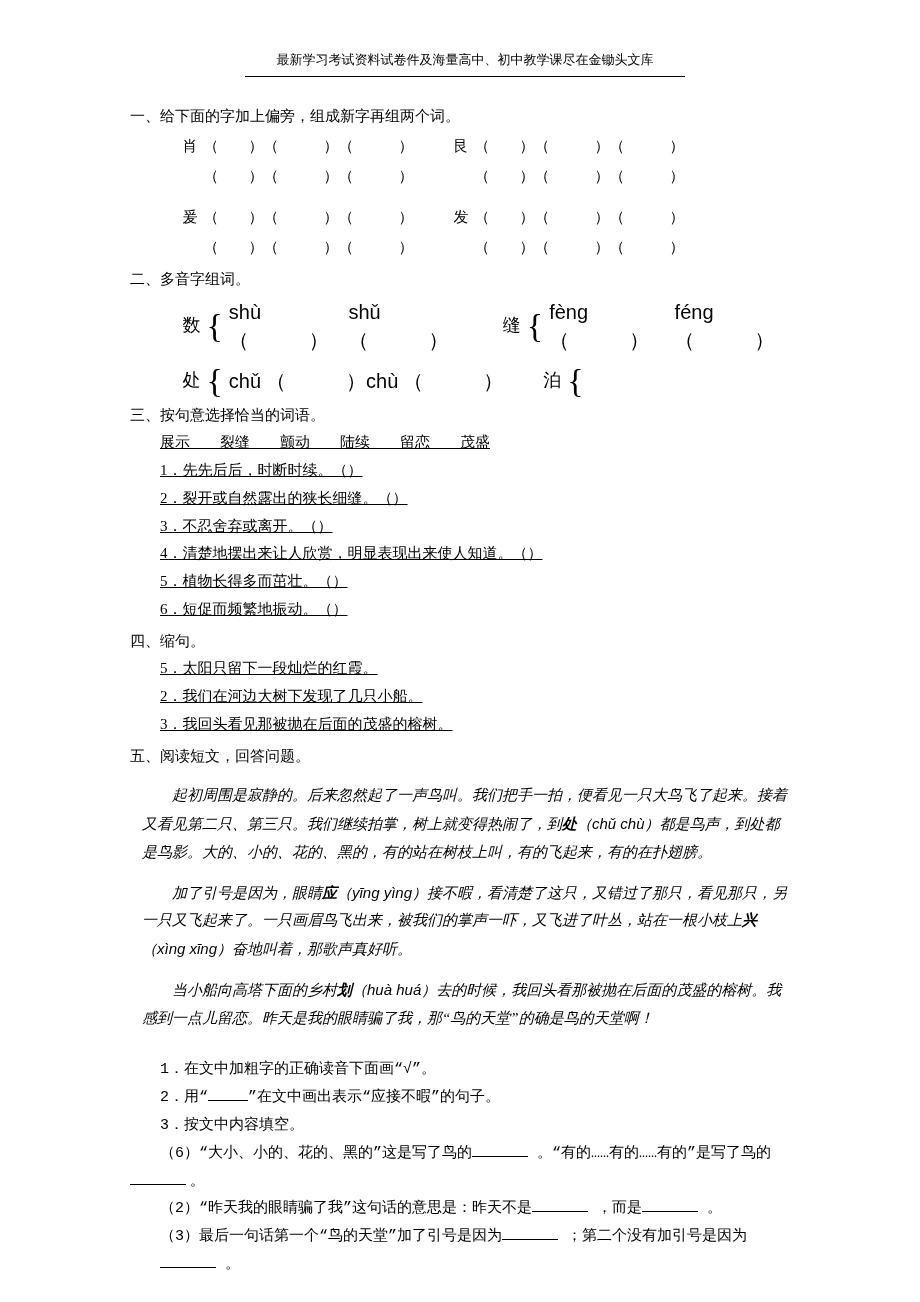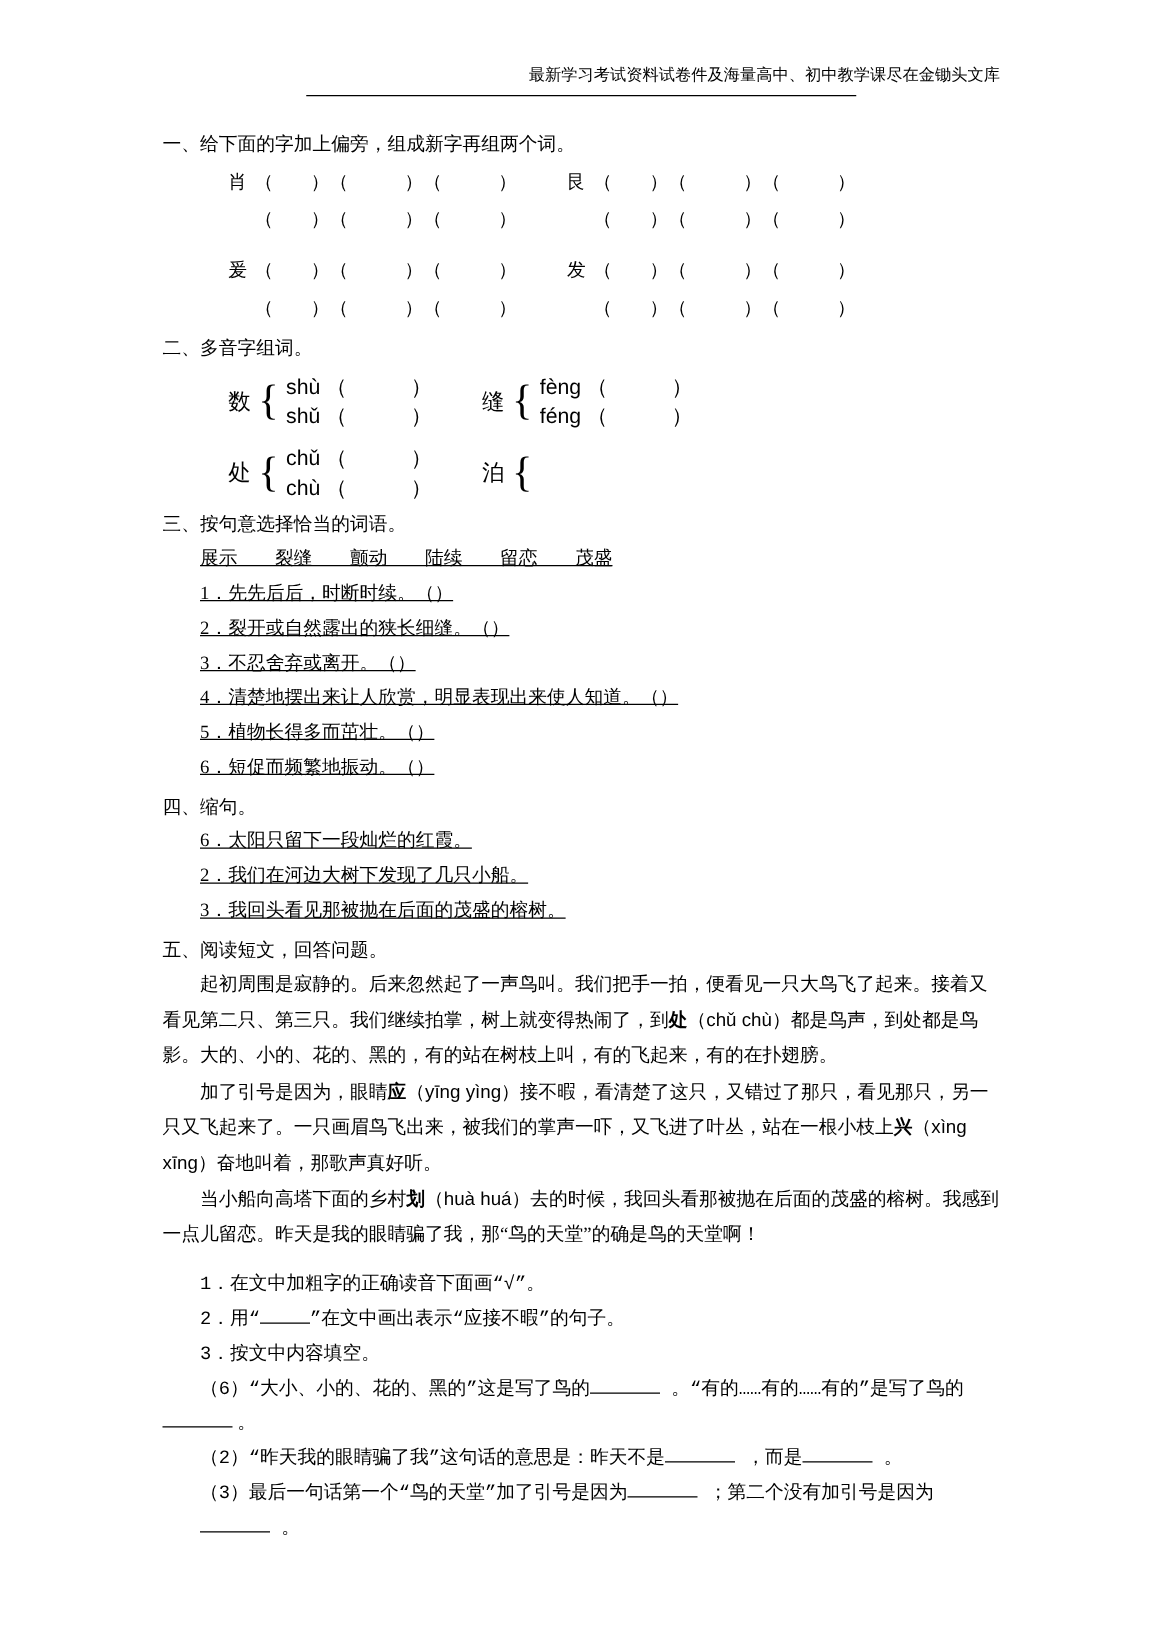--- a/index.html
+++ b/index.html
@@ -12,21 +12,21 @@
     min-height: 1302px;
     font-family: "SimSun", "宋体", serif;
     font-size: 15px;
     line-height: 1.85;
     color: #000;
     box-sizing: border-box;
     padding: 48px 120px 40px 130px;
     position: relative;
   }
   .header-line {
-    text-align: right;
+    text-align: center;
     font-size: 13px;
     margin-bottom: 4px;
   }
   .header-underline {
     border-bottom: 1px solid #000;
     width: 440px;
     margin: 0 auto 26px auto;
   }
   .section-title {
     margin-top: 4px;
@@ -54,22 +54,21 @@
     margin-right: 6px;
   }
   .brace {
     font-size: 34px;
     line-height: 34px;
     margin-right: 6px;
     font-family: serif;
   }
   .multi-col {
     display: inline-flex;
-    flex-direction: column;
-    font-size: 17px;
+    font-size: 20px;
     line-height: 1.4;
   }
   .multi-row2 { display: flex; align-items: center; }
   .multi-gap { width: 40px; display: inline-block; }
   .pinyin { font-family: sans-serif; }
   .body-para {
     text-indent: 2em;
     margin-top: 2px;
     margin-bottom: 2px;
   }
@@ -82,21 +81,21 @@
   }
   .bold { font-weight: bold; }
   .ul-blank {
     display: inline-block;
     border-bottom: 1px solid #000;
     min-width: 56px;
     height: 0.95em;
     vertical-align: baseline;
   }
   .ul-blank.short { min-width: 40px; }
-  .line { margin: 0; }
+  .line { margin: 12px; font-style: italic; }
 </style>
 </head>
 <body>
 
 <div class="header-line">最新学习考试资料试卷件及海量高中、初中教学课尽在金锄头文库</div>
 <div class="header-underline"></div>
 
 <div class="section-title">一、给下面的字加上偏旁，组成新字再组两个词。</div>
 
 <div class="char-row">
@@ -158,21 +157,21 @@
 <div class="section-title">三、按句意选择恰当的词语。</div>
 <div class="indent1">展示　　裂缝　　颤动　　陆续　　留恋　　茂盛</div>
 <div class="indent1">1．先先后后，时断时续。（）</div>
 <div class="indent1">2．裂开或自然露出的狭长细缝。（）</div>
 <div class="indent1">3．不忍舍弃或离开。（）</div>
 <div class="indent1">4．清楚地摆出来让人欣赏，明显表现出来使人知道。（）</div>
 <div class="indent1">5．植物长得多而茁壮。（）</div>
 <div class="indent1">6．短促而频繁地振动。（）</div>
 
 <div class="section-title">四、缩句。</div>
-<div class="indent1">6．太阳只留下一段灿烂的红霞。</div>
+<div class="indent1">5．太阳只留下一段灿烂的红霞。</div>
 <div class="indent1">2．我们在河边大树下发现了几只小船。</div>
 <div class="indent1">3．我回头看见那被抛在后面的茂盛的榕树。</div>
 
 <div class="section-title">五、阅读短文，回答问题。</div>
 
 <p class="body-para line">
   <span>起初周围是寂静的。后来忽然起了一声鸟叫。我们把手一拍，便看见一只大鸟飞了起来。接着又看见第二只、第三只。我们继续拍掌，树上就变得热闹了，到</span><span class="bold">处</span><span class="pinyin">（chǔ chù）</span><span>都是鸟声，到处都是鸟影。大的、小的、花的、黑的，有的站在树枝上叫，有的飞起来，有的在扑翅膀。</span>
 </p>
 
 <p class="body-para line">

